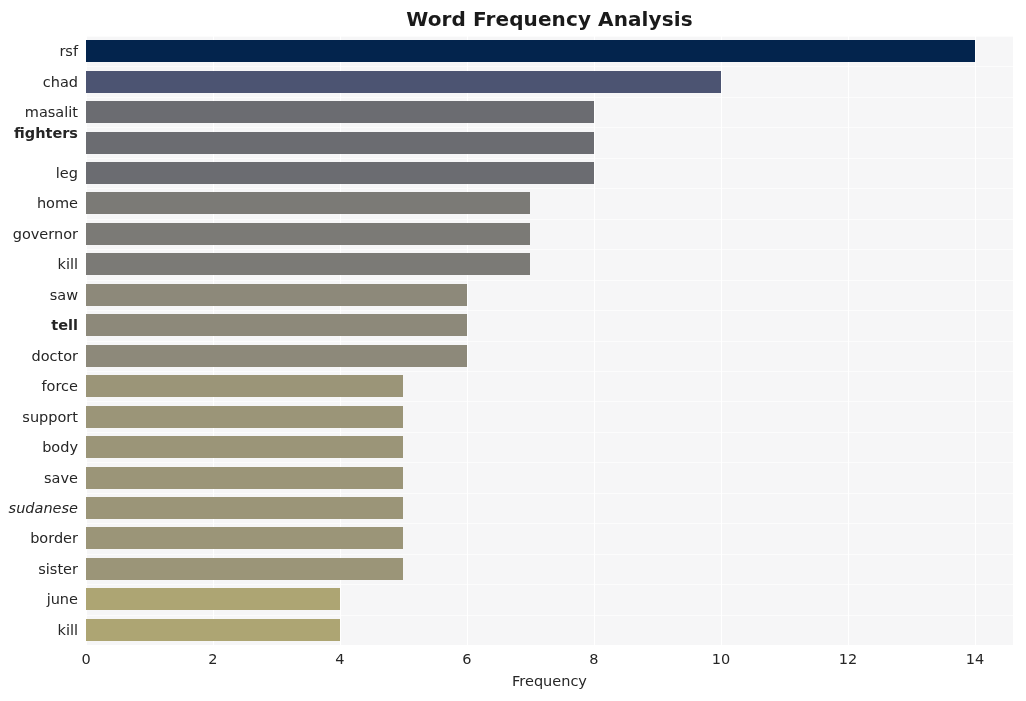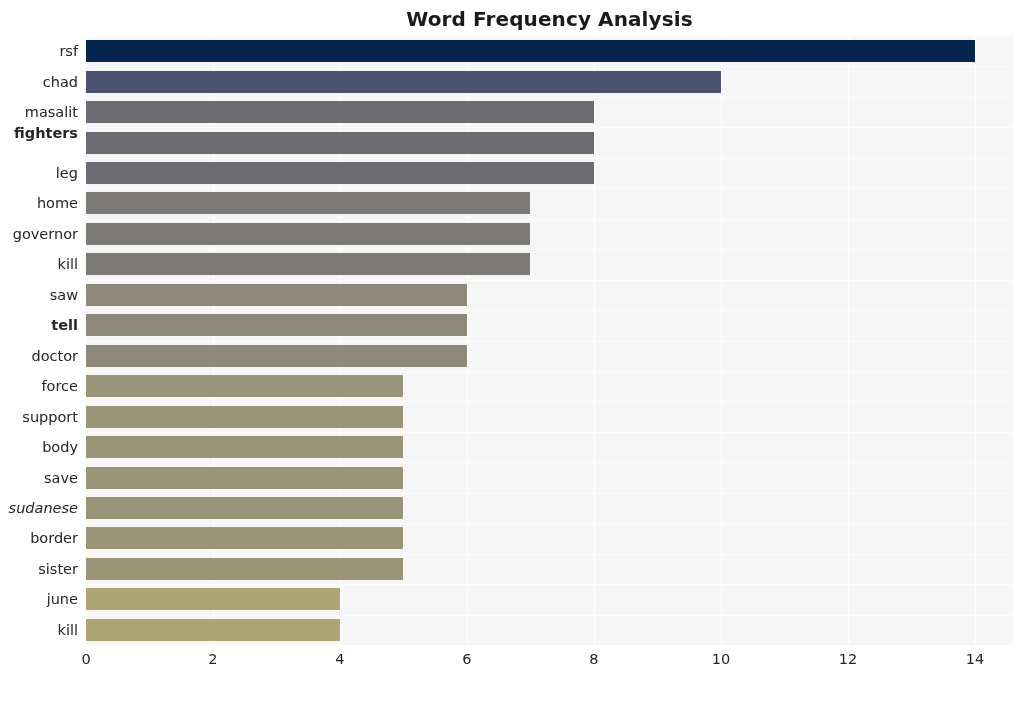--- a/index.html
+++ b/index.html
@@ -206,14 +206,15 @@
       <div class="xlabel" style="left: 0px;">0</div>
       <div class="xlabel" style="left: 126.986px;">2</div>
       <div class="xlabel" style="left: 253.973px;">4</div>
       <div class="xlabel" style="left: 380.959px;">6</div>
       <div class="xlabel" style="left: 507.945px;">8</div>
       <div class="xlabel" style="left: 634.932px;">10</div>
       <div class="xlabel" style="left: 761.918px;">12</div>
       <div class="xlabel" style="left: 888.904px;">14</div>
     </div>
 
+  <div id="x-axis-title">Frequency</div>
 
 </div>
 
 </body></html>

